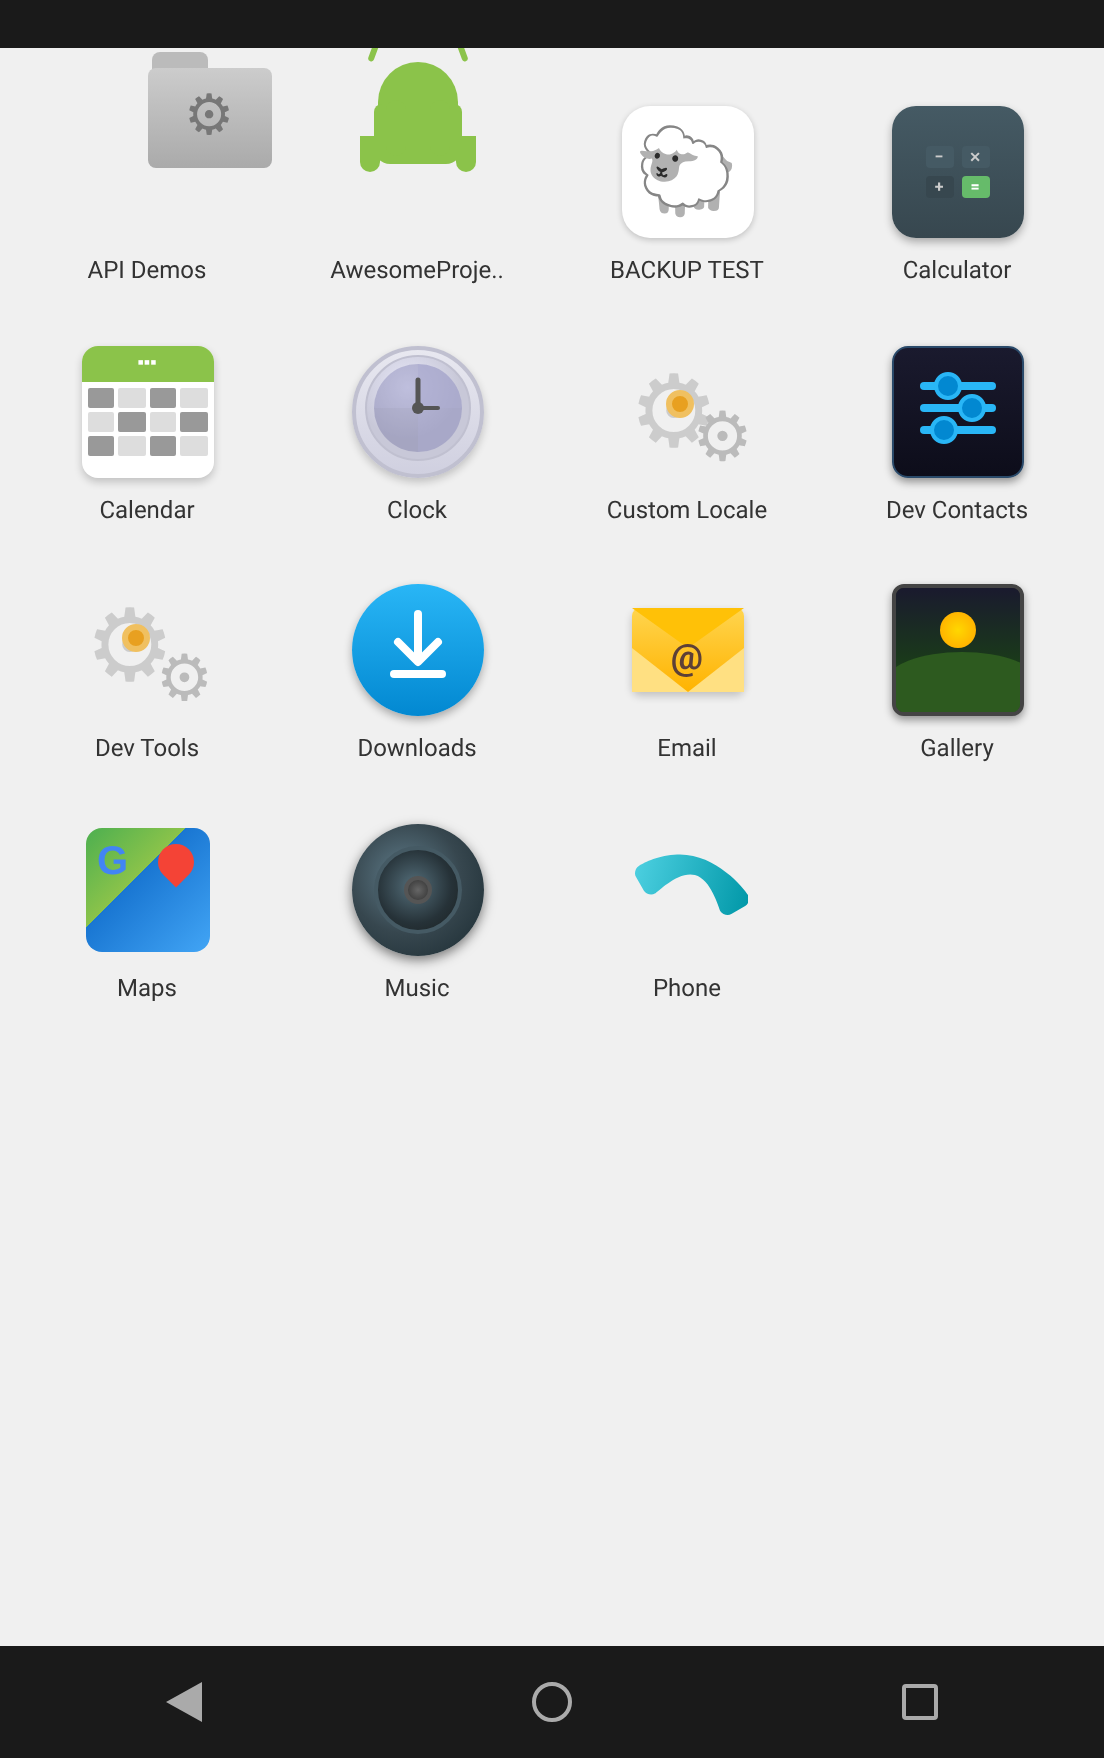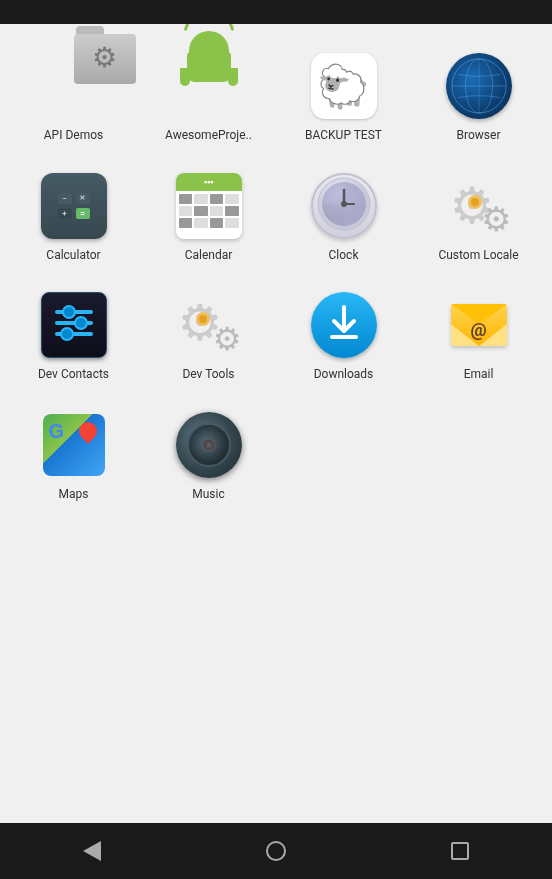--- a/index.html
+++ b/index.html
@@ -660,35 +660,20 @@
       <span class="app-label">AwesomeProje..</span>
     </div>
 
     <div class="app-item">
       <div class="app-icon">
         <div class="icon-backup">🐑</div>
       </div>
       <span class="app-label">BACKUP TEST</span>
     </div>
 
-    <div class="app-item">
-      <div class="app-icon">
-        <div class="icon-browser">
-          <svg viewBox="0 0 60 60" xmlns="http://www.w3.org/2000/svg">
-            <circle cx="30" cy="30" r="28" fill="none" stroke="rgba(100,180,255,0.5)" stroke-width="1"></circle>
-            <ellipse cx="30" cy="30" rx="14" ry="28" fill="none" stroke="rgba(100,180,255,0.4)" stroke-width="1"></ellipse>
-            <line x1="2" y1="30" x2="58" y2="30" stroke="rgba(100,180,255,0.4)" stroke-width="1"></line>
-            <line x1="30" y1="2" x2="30" y2="58" stroke="rgba(100,180,255,0.3)" stroke-width="1"></line>
-            <path d="M8,18 Q30,22 52,18" stroke="rgba(100,180,255,0.4)" stroke-width="1" fill="none"></path>
-            <path d="M8,42 Q30,38 52,42" stroke="rgba(100,180,255,0.4)" stroke-width="1" fill="none"></path>
-          </svg>
-        </div>
-      </div>
-      <span class="app-label">Browser</span>
-    </div>
 
     <div class="app-item">
       <div class="app-icon">
         <div class="icon-calculator">
           <div class="calc-row">
             <div class="calc-btn dark" style="background:#455A64;display:flex;align-items:center;justify-content:center;">
               <span style="color:#ccc;font-size:8px;font-weight:bold;">−</span>
             </div>
             <div class="calc-btn dark" style="background:#455A64;display:flex;align-items:center;justify-content:center;">
               <span style="color:#ccc;font-size:7px;font-weight:bold;">✕</span>
@@ -826,20 +811,31 @@
             <div class="email-flap"></div>
             <div class="email-body-left"></div>
             <div class="email-body-right"></div>
             <div class="email-at">@</div>
           </div>
         </div>
       </div>
       <span class="app-label">Email</span>
     </div>
 
+    <div class="app-item">
+      <div class="app-icon">
+        <div class="icon-gallery">
+          <div class="gallery-landscape">
+            <div class="gallery-sun"></div>
+            <div class="gallery-hill"></div>
+          </div>
+        </div>
+      </div>
+      <span class="app-label">Gallery</span>
+    </div>
 
 
     <div class="app-item">
       <div class="app-icon">
         <div class="icon-maps">
           <div class="maps-bg">
             <span style="position:absolute;top:6px;left:6px;font-size:20px;font-weight:900;color:#4285F4;font-family:Arial,sans-serif;">G</span>
             <div class="maps-pin">
               <div style="width:18px;height:18px;background:#F44336;border-radius:50% 50% 50% 0;transform:rotate(-45deg);margin-top:4px;"></div>
             </div>
@@ -854,20 +850,38 @@
       <div class="app-icon">
         <div class="icon-music">
           <div class="music-speaker">
             <div class="music-center"></div>
           </div>
         </div>
       </div>
       <span class="app-label">Music</span>
     </div>
 
+    <div class="app-item">
+      <div class="app-icon">
+        <div class="icon-phone">
+          <div class="phone-handset">
+            <svg viewBox="0 0 60 60" xmlns="http://www.w3.org/2000/svg">
+              <defs>
+                <linearGradient id="phoneGrad" x1="0%" y1="0%" x2="100%" y2="100%">
+                  <stop offset="0%" stop-color="#4DD0E1"></stop>
+                  <stop offset="100%" stop-color="#0097A7"></stop>
+                </linearGradient>
+              </defs>
+              <path d="M14 8 C12 8 10 10 10 12 L10 20 C10 22 12 24 14 24 C16 24 30 20 36 26 C42 32 38 46 38 48 C38 50 40 52 42 52 L50 52 C52 52 54 50 54 48 C54 44 50 20 32 12 C24 8 16 8 14 8 Z" fill="url(#phoneGrad)" transform="rotate(-30 32 30)"></path>
+            </svg>
+          </div>
+        </div>
+      </div>
+      <span class="app-label">Phone</span>
+    </div>
 
   </div>
 </div>
 
 <div class="nav-bar">
   <div class="nav-btn">
     <div class="nav-triangle"></div>
   </div>
   <div class="nav-btn">
     <div class="nav-circle"></div>

